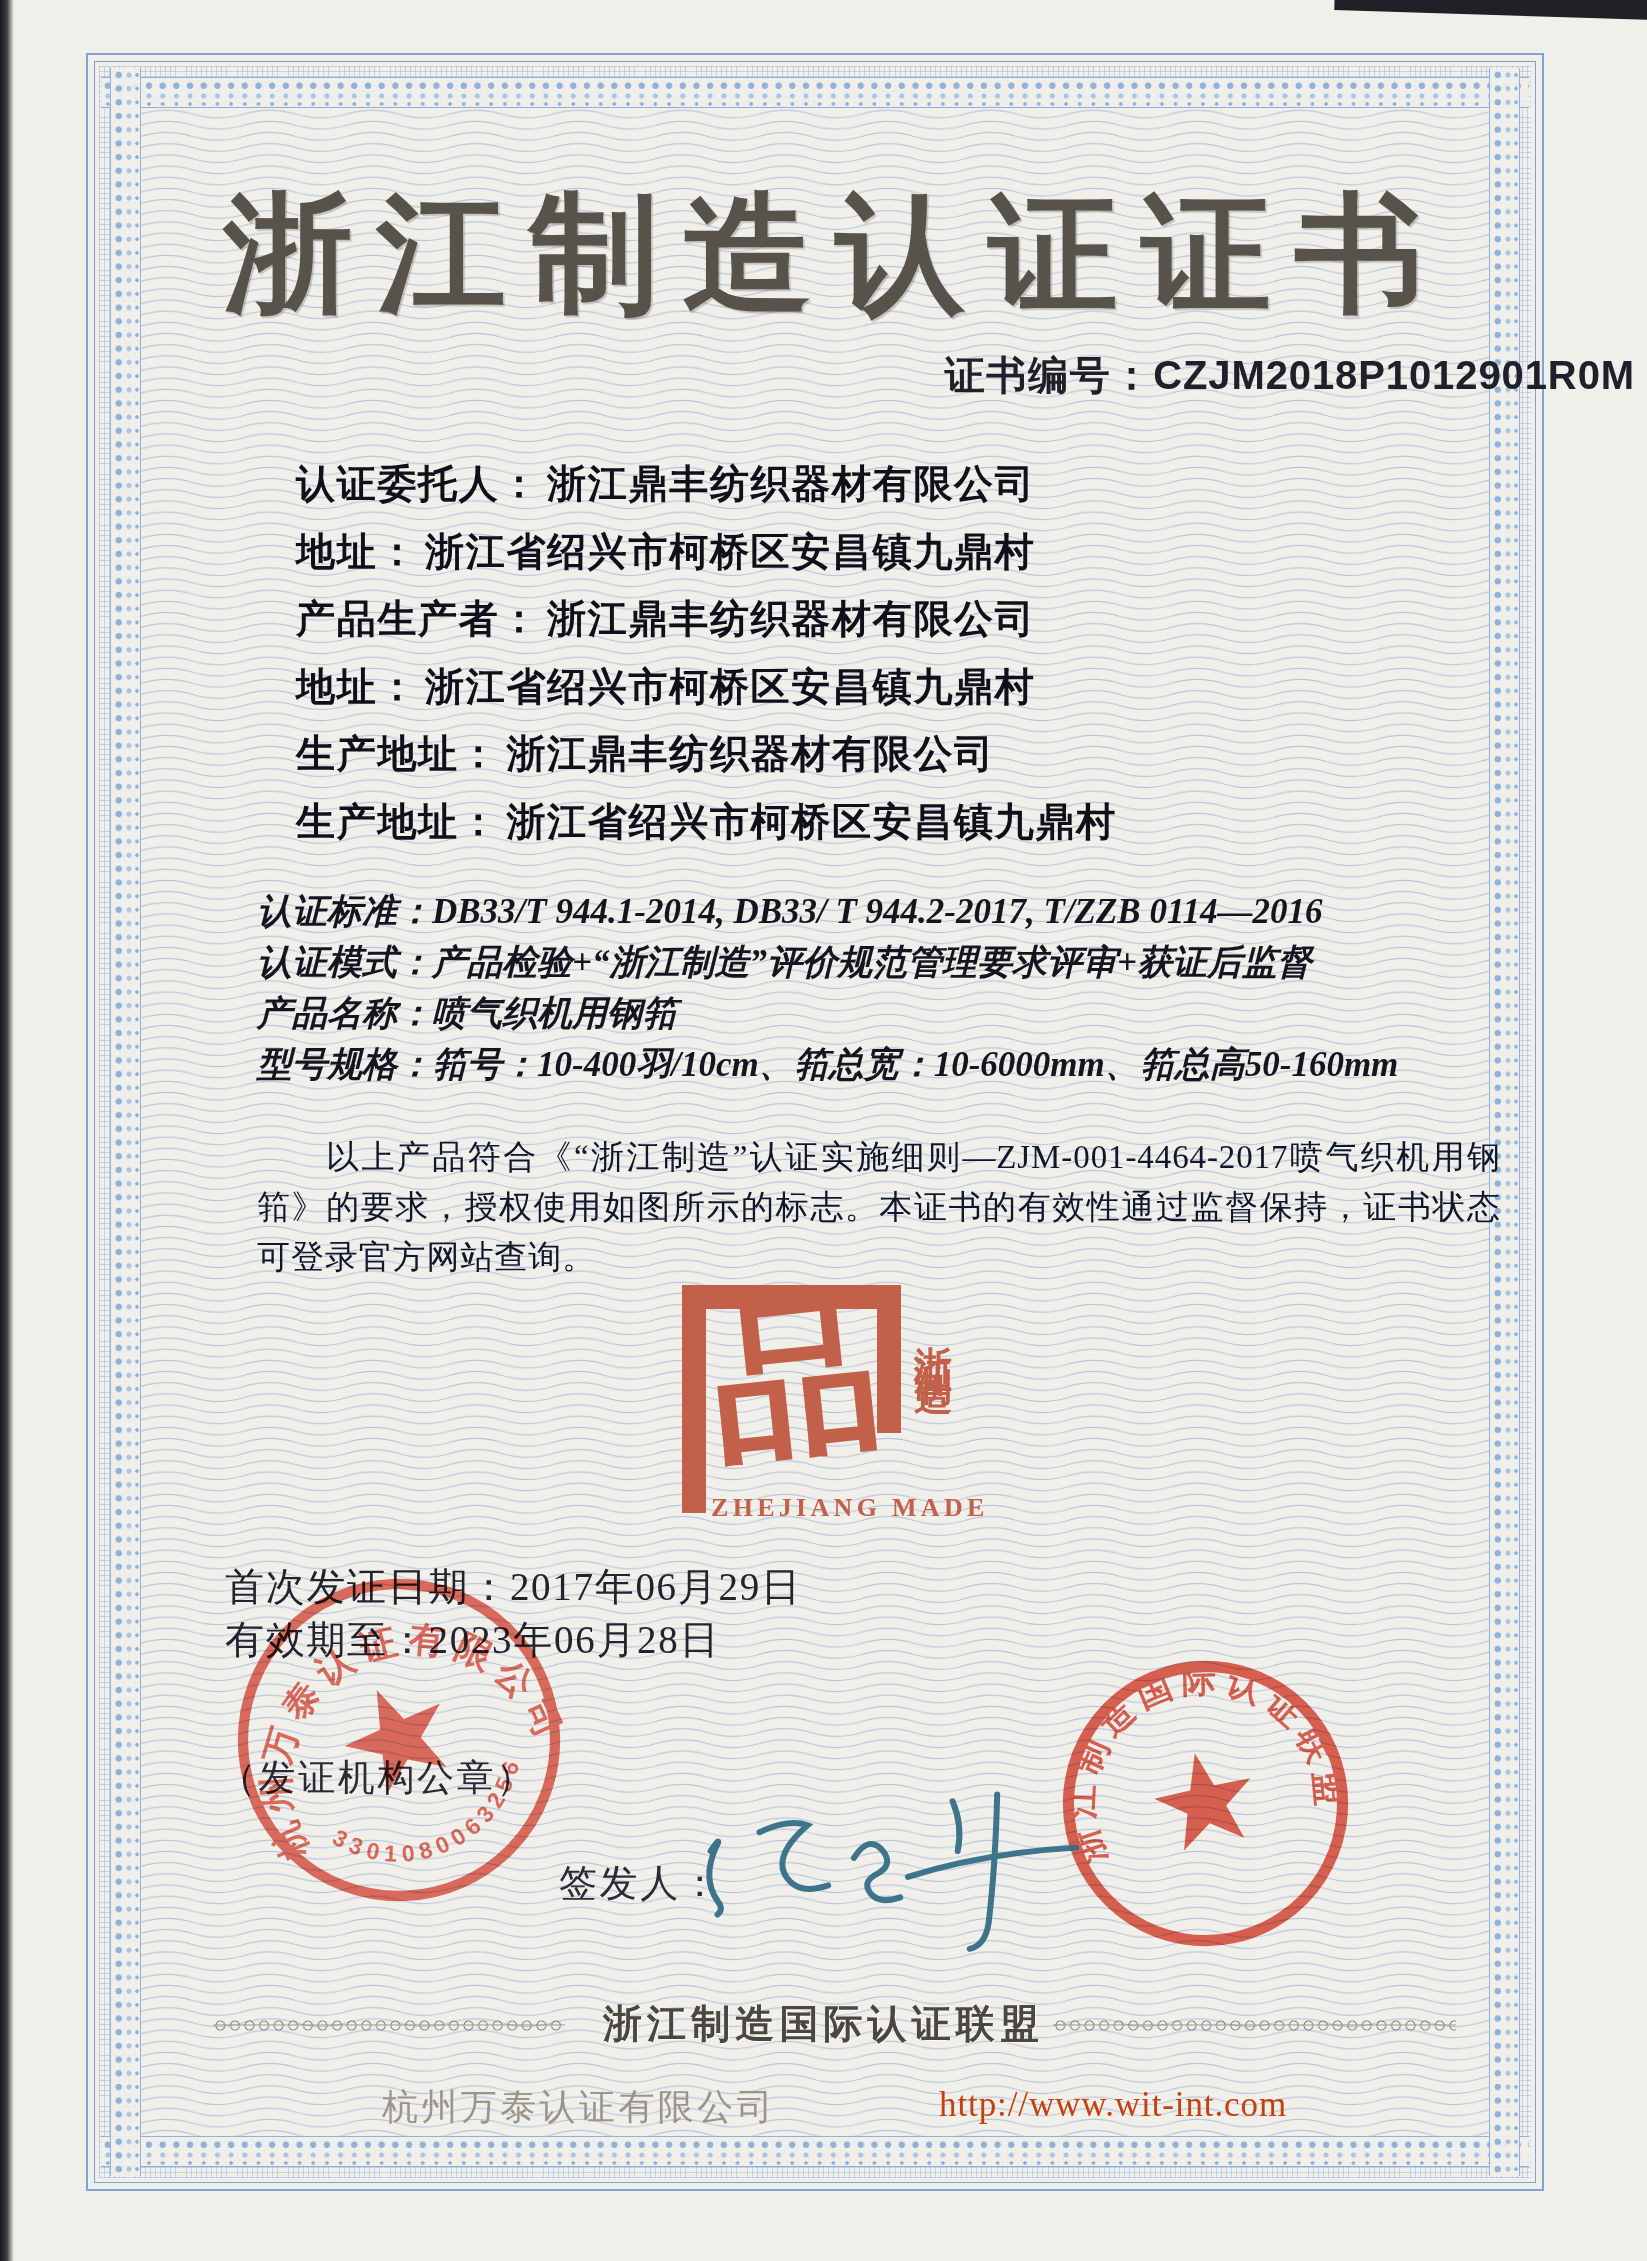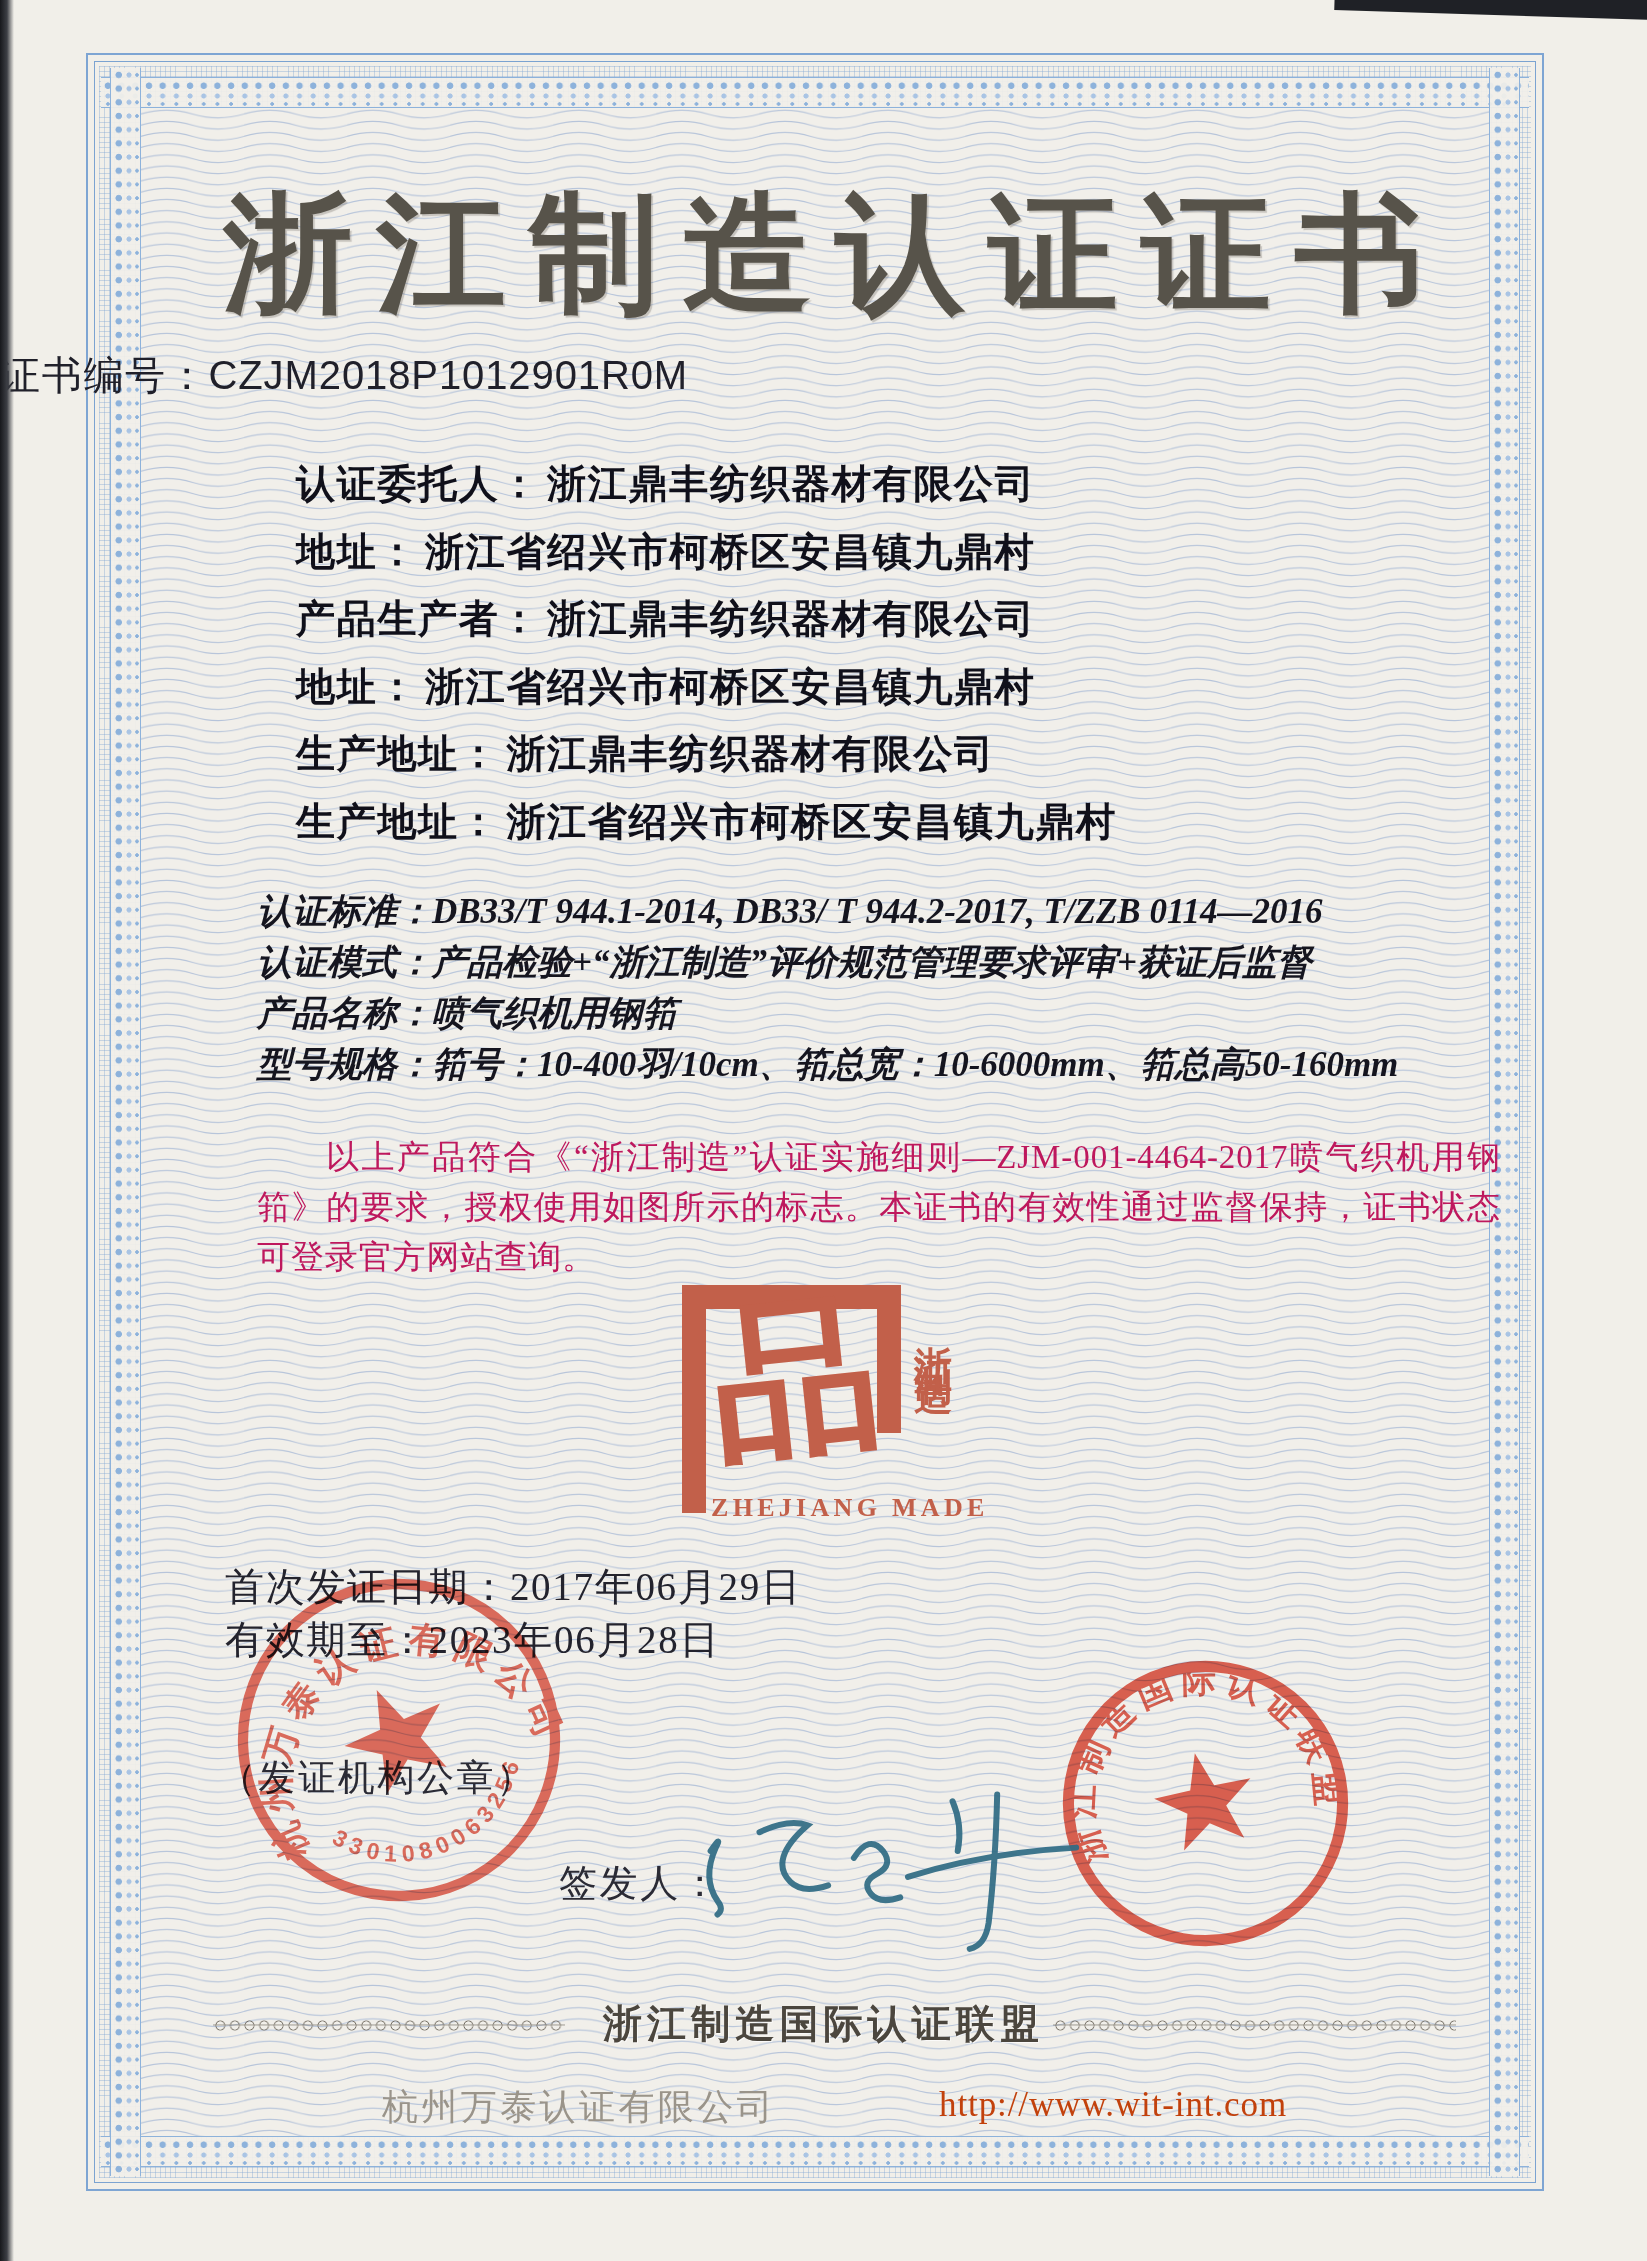--- a/index.html
+++ b/index.html
@@ -39,35 +39,35 @@
   .orn-bottom { left:13px; right:13px; bottom:22px; height:31px; }
   .orn-left   { top:13px; bottom:13px; left:22px;   width:31px; }
   .orn-right  { top:13px; bottom:13px; right:22px;  width:31px; }
   .interior { position:absolute; inset:53px; background:#f1efea; }
   .interior svg { width:100%; height:100%; display:block; }
 
   
   .title { left:0; right:0; top:168px; text-align:center; z-index:2;
     font-size:129px; font-weight:bold; letter-spacing:24px; text-indent:24px;
     color:#57534a; text-shadow:1.7px 1.7px 0.9px rgba(70,64,54,.25); }
-  .cert-no { left:0; right:5px; top:348px; text-align:left; z-index:2;
-    font-size:40px; font-weight:normal; color:#20202a; letter-spacing:1.7px; }
+  .cert-no { left:0; right:12px; top:348px; text-align:right; z-index:2;
+    font-size:40px; font-weight:bold; color:#20202a; letter-spacing:1.7px; }
   .cert-no .num { font-family:"Liberation Sans","DejaVu Sans",sans-serif; letter-spacing:0.9px; }
 
   .info-block { left:262px; top:463px; z-index:2;margin-left:34px; }
   .info-line { font-size:39px; font-weight:bold; color:#10101a;
     letter-spacing:1.7px; line-height:41px; margin-bottom:26.6px; white-space:nowrap; }
   .info-line .v { margin-left:6.9px; }
 
   .spec-block { left:257px; top:892px; z-index:2;font-style:italic; }
   .spec-line { font-size:35px; font-weight:bold; color:#15151f;
     line-height:39px; margin-bottom:12px; white-space:nowrap; }
 
   .statement { left:257px; top:1132px; width:1244px; z-index:2;
-    font-size:33px; line-height:50px; color:#be185d; letter-spacing:0.9px;
+    font-size:33px; line-height:50px; color:#0f172a; letter-spacing:0.9px;
     text-indent:69px; text-align:justify; }
 
   
   .logo { left:682px; top:1285px; width:283px; height:250px; z-index:2; color:#c2604a; }
   .logo .bar { position:absolute; background:#c2604a; }
   .bar-top   { left:0; top:0; width:219px; height:24px; }
   .bar-left  { left:0; top:0; width:24px; height:228px; }
   .bar-right { left:195px; top:0; width:24px; height:148px; }
   .logo-glyph { position:absolute; left:29px; top:10.3px; font-size:168px; font-weight:bold;
     transform:rotate(-6deg); line-height:1; }

